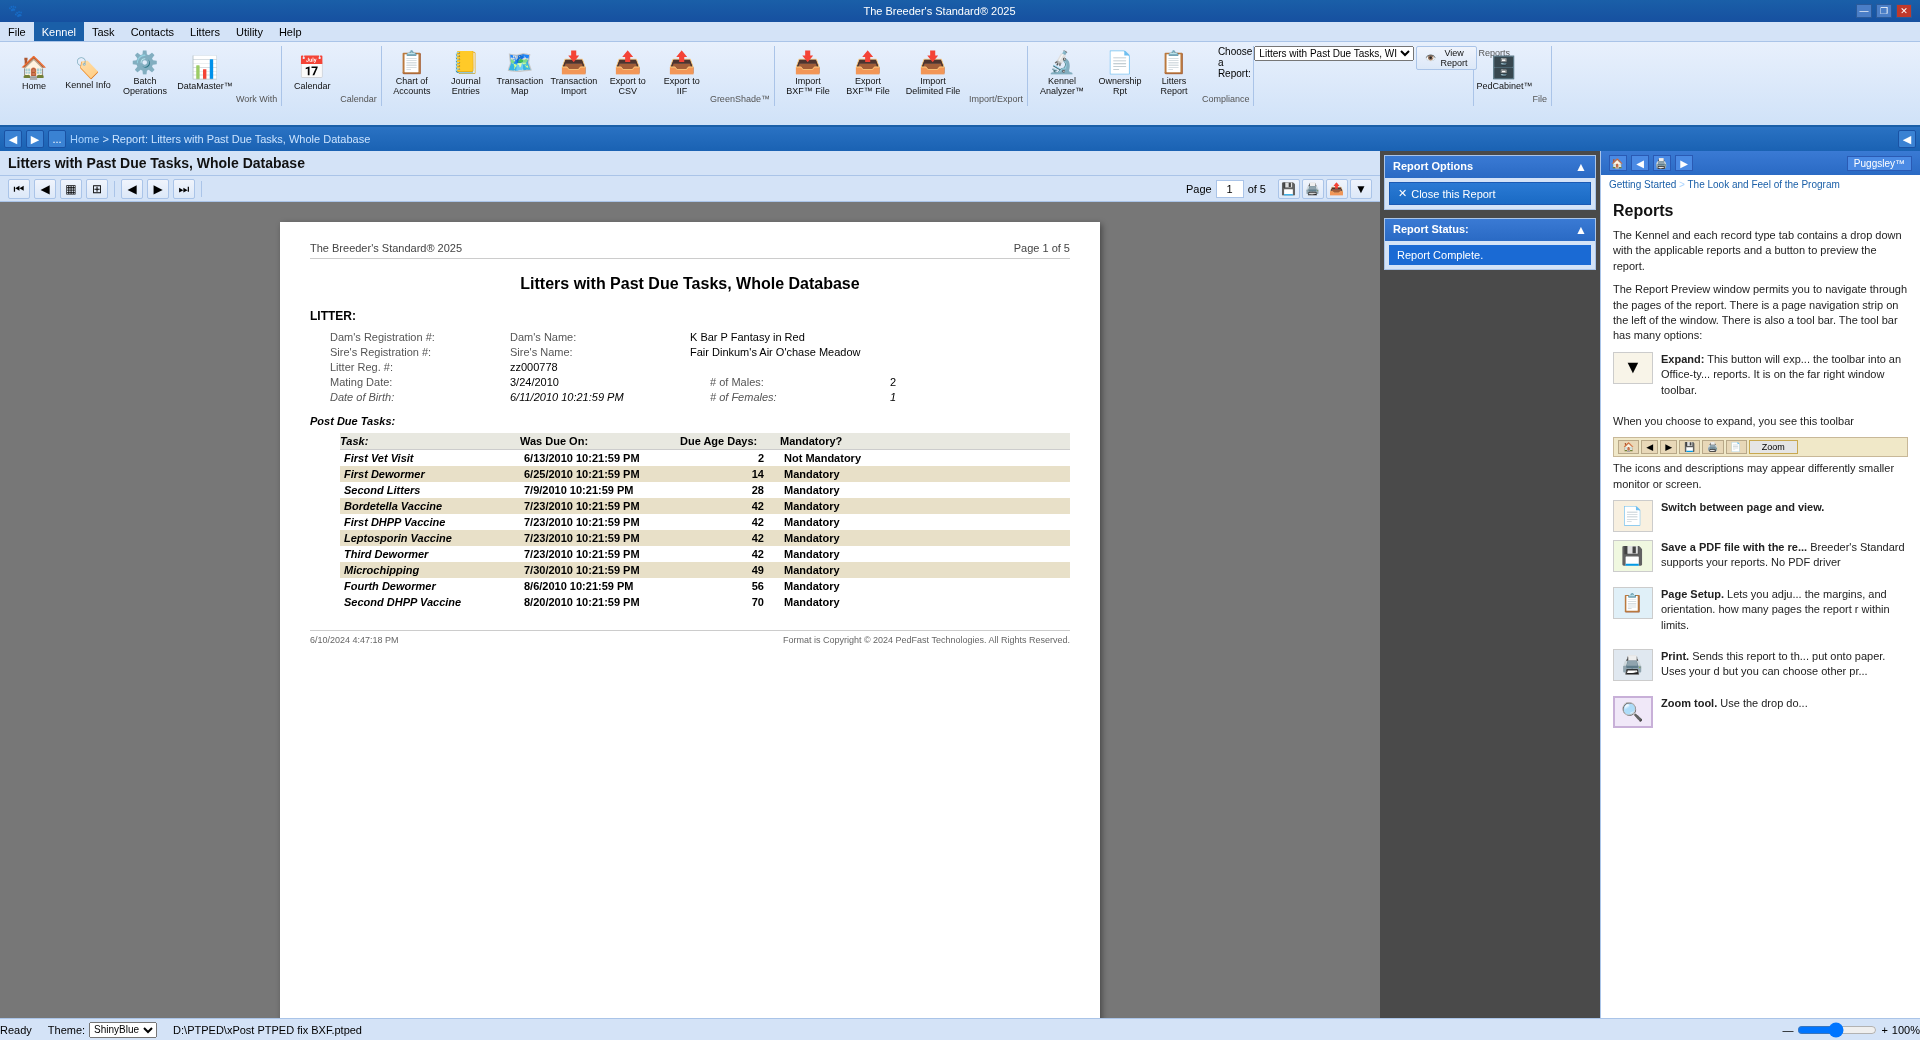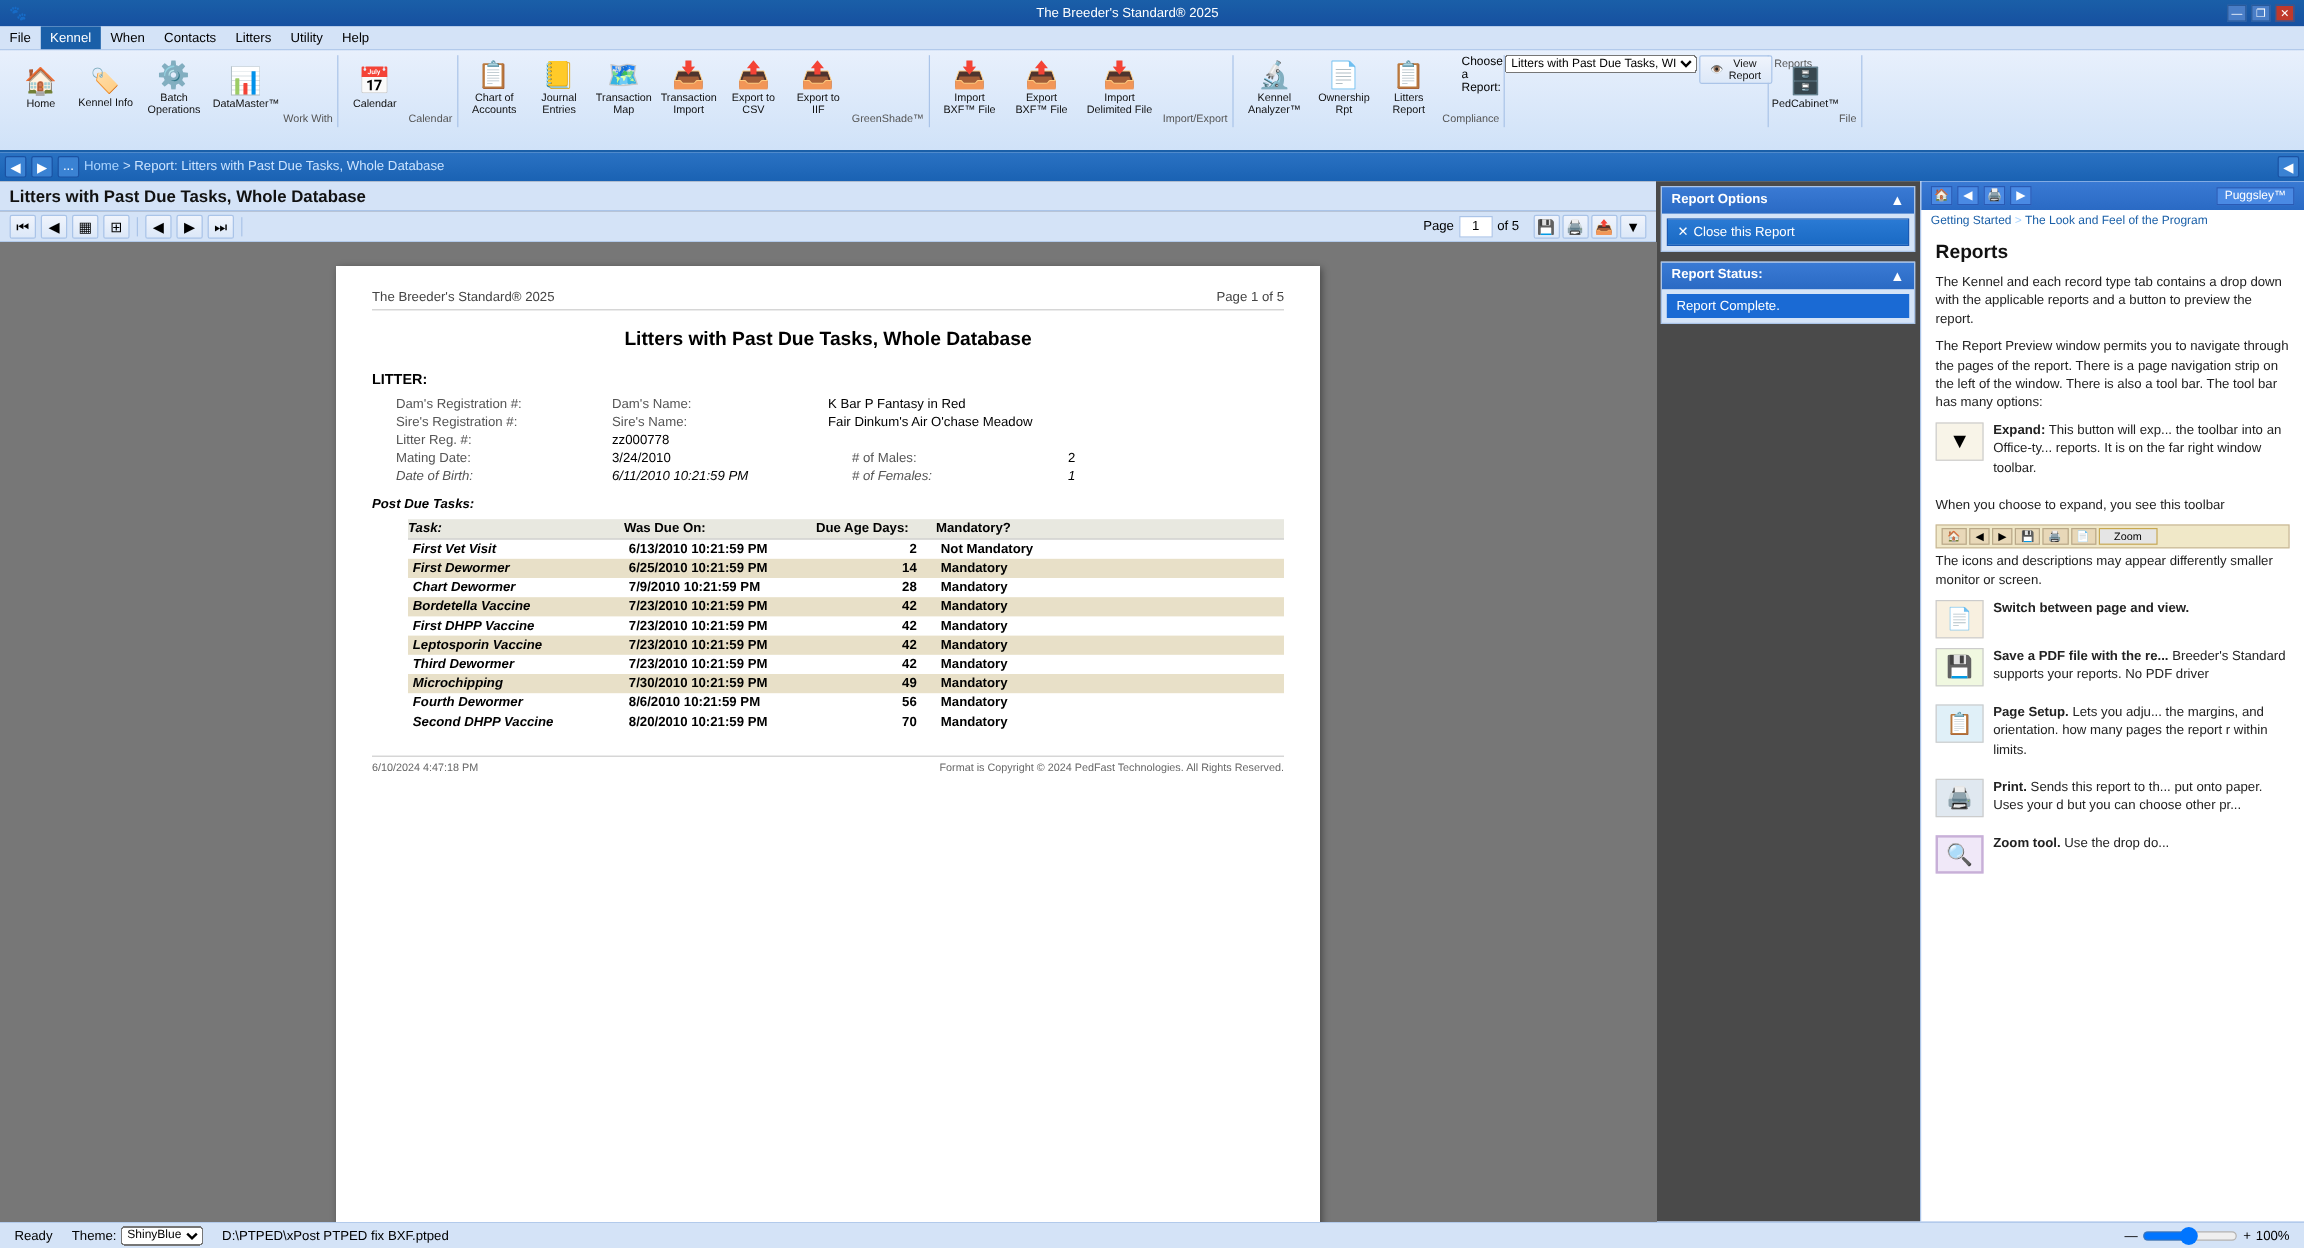--- a/index.html
+++ b/index.html
@@ -259,21 +259,21 @@
       font-size: 9px;
     }
 
     
     .status-bar {
       height: 22px;
       background: #d4e3f7;
       border-top: 1px solid #aac4e8;
       display: flex;
       align-items: center;
-      padding: 0 12px;
+      padding: 0 0;
       gap: 16px;
       font-size: 11px;
       position: absolute;
       bottom: 0;
       left: 0;
       right: 0;
     }
     .status-theme { display: flex; align-items: center; gap: 4px; }
     .status-theme select { font-size: 10px; height: 16px; }
     .status-zoom { display: flex; align-items: center; gap: 4px; margin-left: auto; }
@@ -297,21 +297,21 @@
   <div class="title-bar-controls">
     <div class="title-bar-btn">—</div>
     <div class="title-bar-btn">❐</div>
     <div class="title-bar-btn" style="background:#c0392b;">✕</div>
   </div>
 </div>
 
 <div class="menu-bar">
   <div class="menu-item">File</div>
   <div class="menu-item active">Kennel</div>
-  <div class="menu-item">When</div>
+  <div class="menu-item">Task</div>
   <div class="menu-item">Contacts</div>
   <div class="menu-item">Litters</div>
   <div class="menu-item">Utility</div>
   <div class="menu-item">Help</div>
 </div>
 
 <div class="ribbon">
   <div class="ribbon-content">
 
     <div class="ribbon-group">
@@ -526,21 +526,21 @@
     <span class="task-col-age" style="text-align:right;padding-right:20px;">2</span>
     <span class="task-col-mand">Not Mandatory</span>
   </div>
               <div class="task-row highlight" style="margin-left: 30px;">
     <span class="task-col-task">First Dewormer</span>
     <span class="task-col-due">6/25/2010 10:21:59 PM</span>
     <span class="task-col-age" style="text-align:right;padding-right:20px;">14</span>
     <span class="task-col-mand">Mandatory</span>
   </div>
               <div class="task-row" style="margin-left: 30px;">
-    <span class="task-col-task">Chart Dewormer</span>
+    <span class="task-col-task">Second Litters</span>
     <span class="task-col-due">7/9/2010 10:21:59 PM</span>
     <span class="task-col-age" style="text-align:right;padding-right:20px;">28</span>
     <span class="task-col-mand">Mandatory</span>
   </div>
               <div class="task-row highlight" style="margin-left: 30px;">
     <span class="task-col-task">Bordetella Vaccine</span>
     <span class="task-col-due">7/23/2010 10:21:59 PM</span>
     <span class="task-col-age" style="text-align:right;padding-right:20px;">42</span>
     <span class="task-col-mand">Mandatory</span>
   </div>

